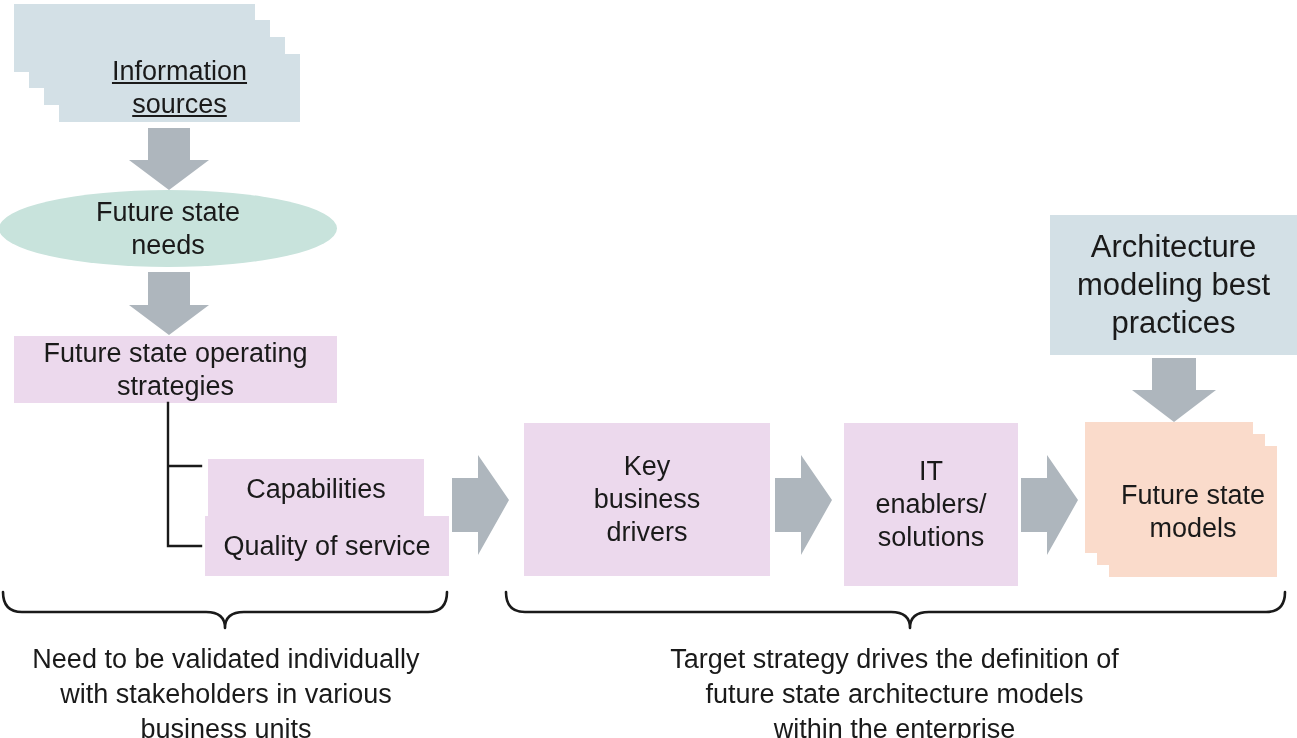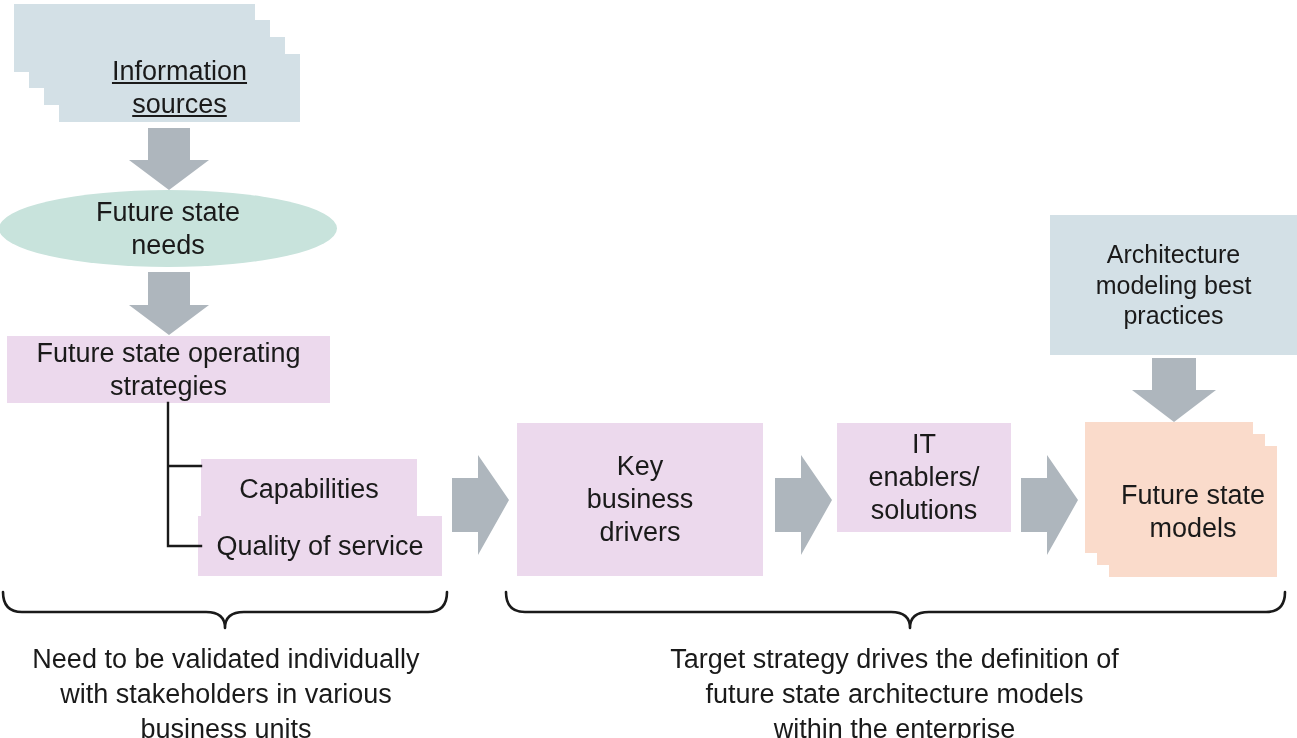--- a/index.html
+++ b/index.html
@@ -36,41 +36,42 @@
   }
   .stack-peach {
     background: #fadbcb;
   }
   .ellipse {
     background: #c8e3dc;
     border-radius: 50%;
   }
   .box-lav {
     background: #ecd9ed;
+    margin-left: 7px;
   }
   .box-blue {
     background: #d3e0e6;
   }
   svg.overlay {
     position: absolute;
     left: 0;
     top: 0;
     width: 1297px;
     height: 738px;
     pointer-events: none;
   }
   .caption {
     position: absolute;
     text-align: center;
     line-height: 1.30;
     white-space: pre-line;
     color: #1a1a1a;
   }
   .t28 { font-size: 27px; }
-  .t26 { font-size: 25px; }
+  .t26 { font-size: 31px; }
 </style>
 </head>
 <body>
 
 <div id="canvas">
 
   <div class="node stack-blue" style="left:14px; top:4px; width:241px; height:68px;"></div>
   <div class="node stack-blue" style="left:29px; top:20px; width:241px; height:68px;"></div>
   <div class="node stack-blue" style="left:44px; top:37px; width:241px; height:68px;"></div>
   <div class="node stack-blue t28" style="left:59px; top:54px; width:241px; height:68px;">Information
@@ -82,21 +83,21 @@
   <div class="node box-lav t28" style="left:7px; top:336px; width:323px; height:67px;">Future state operating
 strategies</div>
 
   <div class="node box-lav t28" style="left:201px; top:459px; width:216px; height:61px;">Capabilities</div>
   <div class="node box-lav t28" style="left:198px; top:516px; width:244px; height:60px;">Quality of service</div>
 
   <div class="node box-lav t28" style="left:517px; top:423px; width:246px; height:153px;">Key
 business
 drivers</div>
 
-  <div class="node box-lav t28" style="left:837px; top:423px; width:174px; height:109px;">IT
+  <div class="node box-lav t28" style="left:837px; top:423px; width:174px; height:163px;">IT
 enablers/
 solutions</div>
 
   <div class="node box-blue t26" style="left:1050px; top:215px; width:247px; height:140px;">Architecture
 modeling best
 practices</div>
 
   <div class="node stack-peach" style="left:1085px; top:422px; width:168px; height:131px;"></div>
   <div class="node stack-peach" style="left:1097px; top:434px; width:168px; height:131px;"></div>
   <div class="node stack-peach t28" style="left:1109px; top:446px; width:168px; height:131px;">Future state

